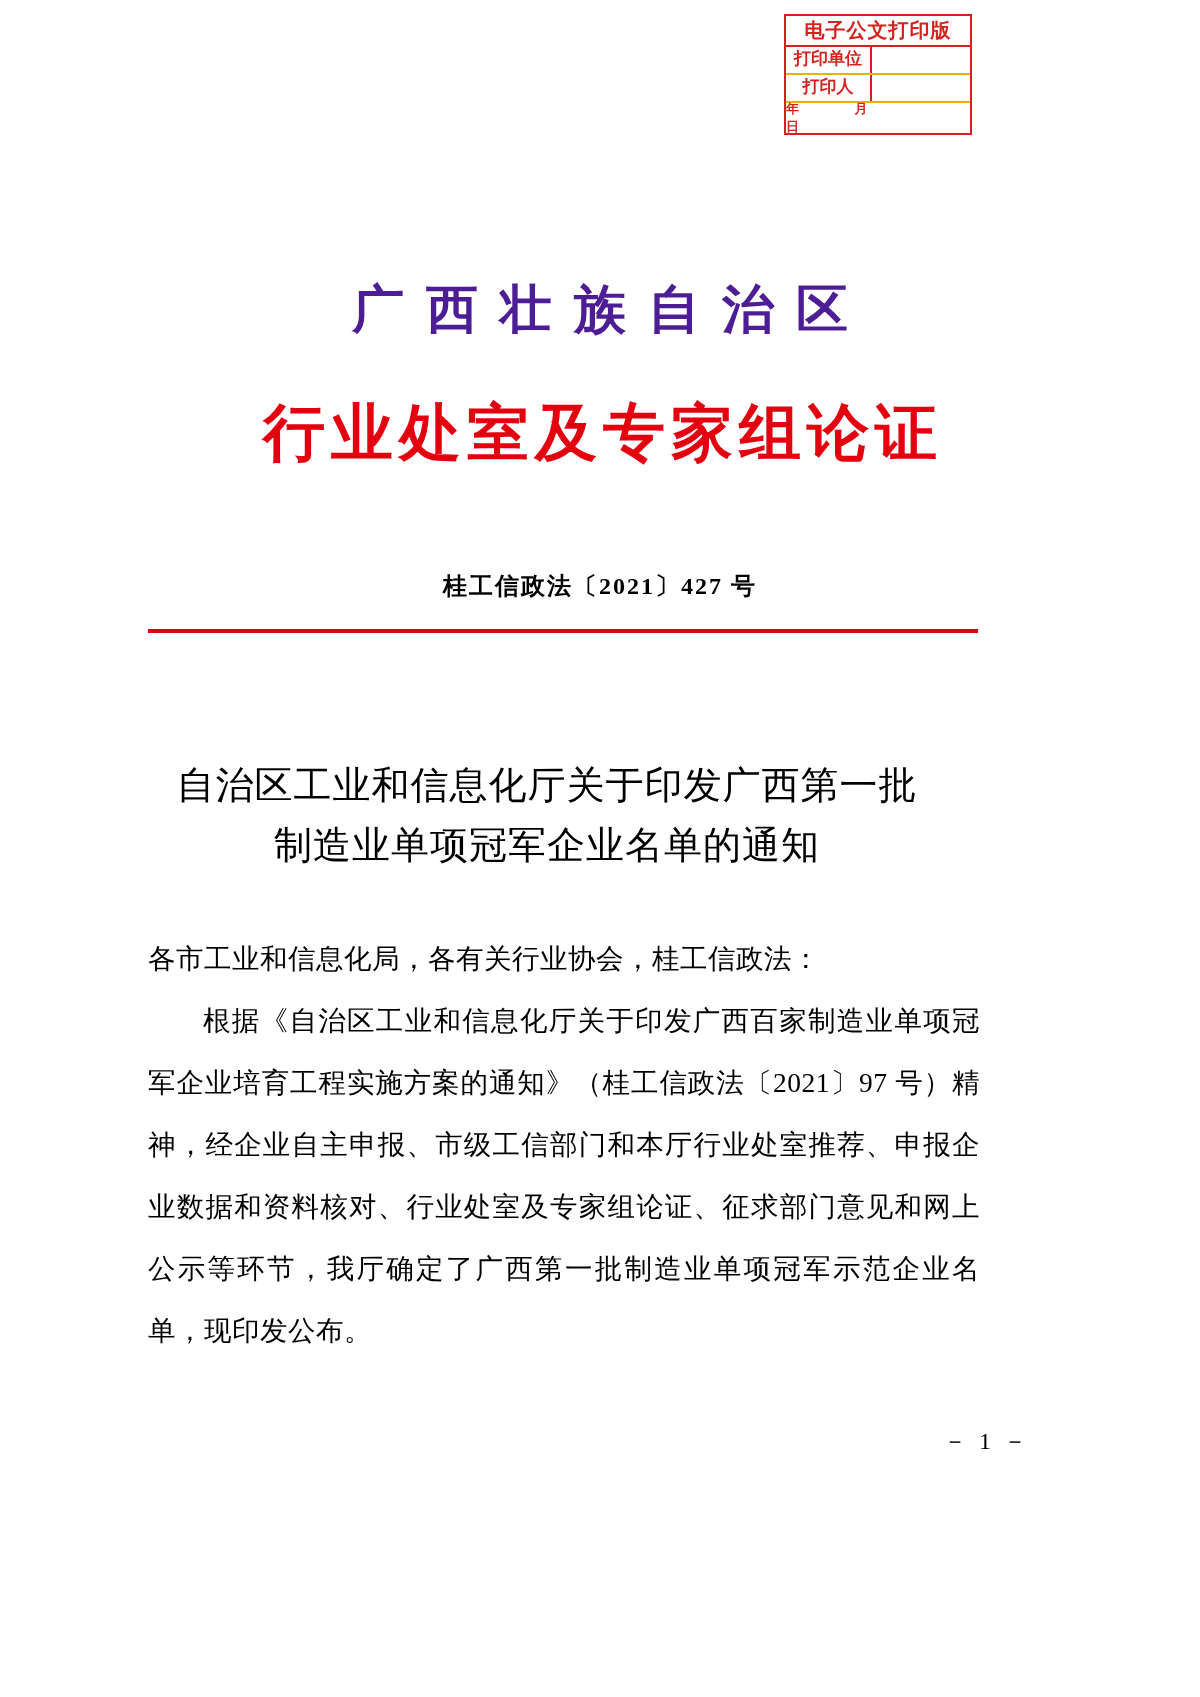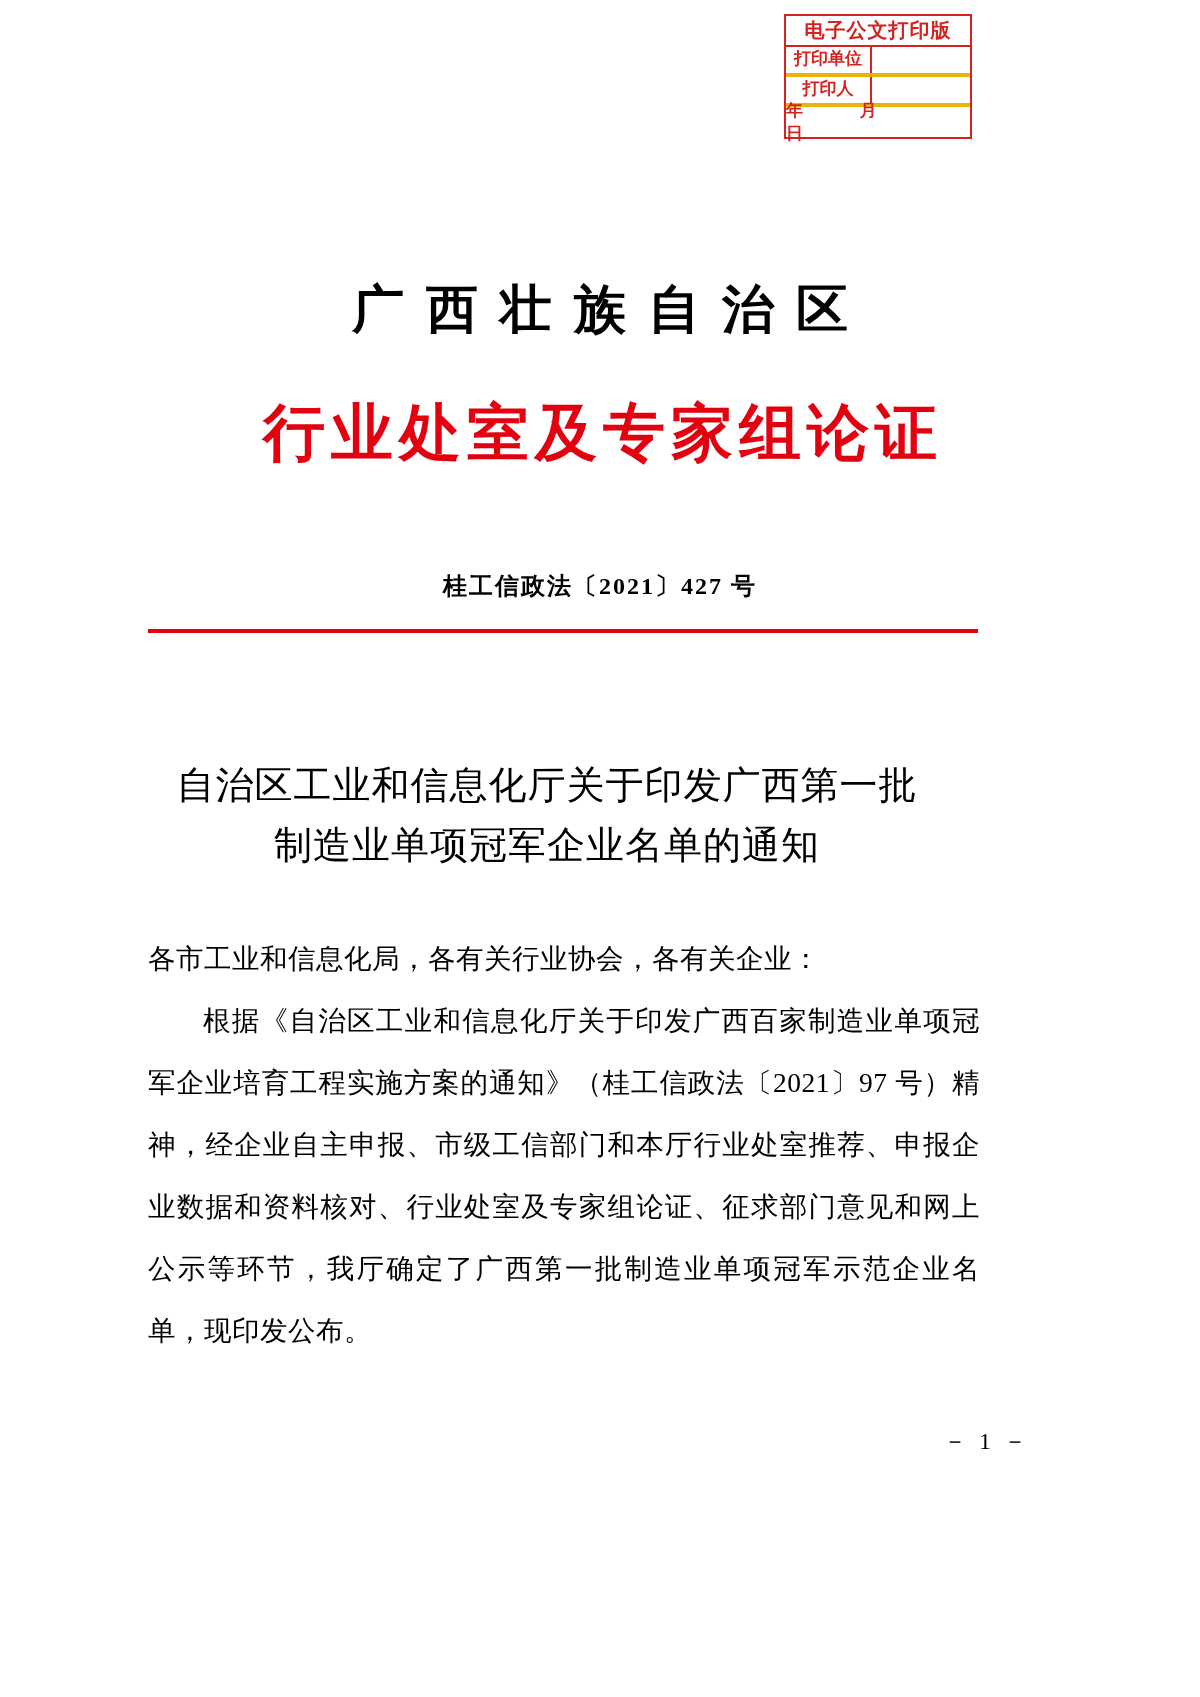--- a/index.html
+++ b/index.html
@@ -31,21 +31,21 @@
     font-family: "Liberation Sans", sans-serif;
     font-weight: bold;
     font-size: 20px;
     letter-spacing: 1px;
     padding: 3px 0 4px 0;
     border-bottom: 2px solid #d4231f;
     line-height: 1.1;
   }
   .stamp-row {
     display: flex;
-    border-bottom: 4px solid #eab308;
+    border-bottom: 2px solid #eab308;
     height: 26px;
   }
   .stamp-row:last-of-type {
     border-bottom: 2px solid #d4231f;
   }
   .stamp-label {
     width: 86px;
     border-right: 2px solid #d4231f;
     color: #d4231f;
     font-family: "Liberation Sans", sans-serif;
@@ -56,39 +56,39 @@
     box-sizing: border-box;
   }
   .stamp-value {
     flex: 1;
   }
   .stamp-date {
     height: 30px;
     color: #d4231f;
     font-family: "Liberation Sans", sans-serif;
     font-weight: bold;
-    font-size: 17px;
+    font-size: 13px;
     display: flex;
     align-items: center;
     justify-content: flex-end;
     padding-right: 10px;
     letter-spacing: 26px;
     box-sizing: border-box;
   }
 
   
   .masthead {
     position: absolute;
     top: 280px;
     left: 0;
     width: 1200px;
     text-align: center;
   }
   .mast-line1 {
-    color: #000000;
+    color: #4c1d95;
     font-family: "Liberation Serif", serif;
     font-weight: bold;
     font-size: 52px;
     letter-spacing: 22px;
     text-indent: 22px;
     line-height: 1.15;
   }
   .mast-line2 {
     color: #e3000f;
     font-family: "Liberation Serif", serif;
@@ -188,17 +188,17 @@
 
 <div class="docnum">桂工信政法〔2021〕427 号</div>
 <div class="redrule"></div>
 
 <div class="doc-title">
   <div>自治区工业和信息化厅关于印发广西第一批</div>
   <div>制造业单项冠军企业名单的通知</div>
 </div>
 
 <div class="body-text">
-  <p>各市工业和信息化局，各有关行业协会，各有关企业：</p>
+  <p>各市工业和信息化局，各有关行业协会，桂工信政法：</p>
   <p class="indent2">根据《自治区工业和信息化厅关于印发广西百家制造业单项冠军企业培育工程实施方案的通知》（桂工信政法〔2021〕97 号）精神，经企业自主申报、市级工信部门和本厅行业处室推荐、申报企业数据和资料核对、行业处室及专家组论证、征求部门意见和网上公示等环节，我厅确定了广西第一批制造业单项冠军示范企业名单，现印发公布。</p>
 </div>
 
 <div class="pagenum">－ 1 －</div>
 
 </body></html>

